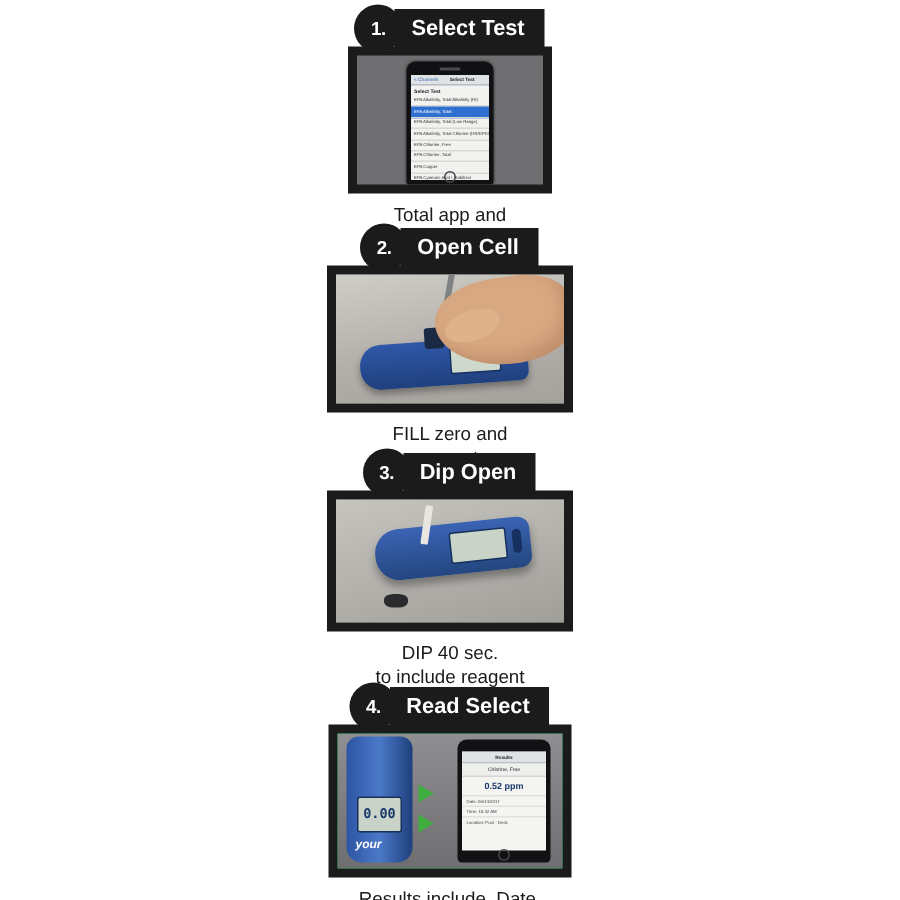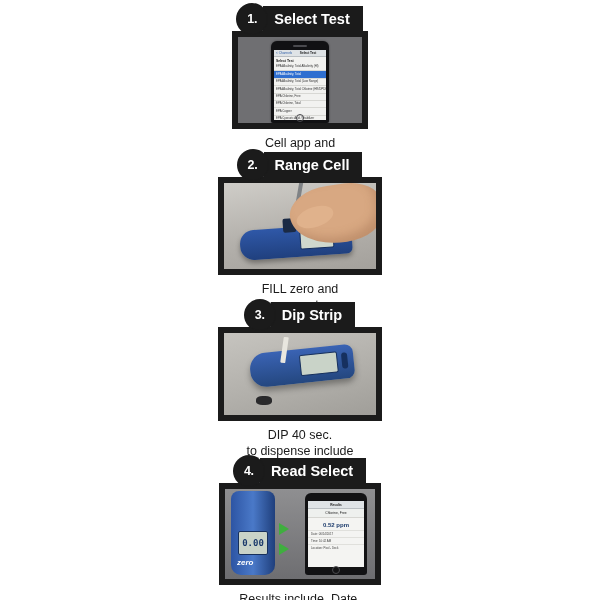--- a/index.html
+++ b/index.html
@@ -440,29 +440,29 @@
               <div class="s1-row">EPA Copper</div>
               <div class="s1-row">EPA Cyanuric Acid / Stabilizer</div>
 
             </div>
           </div>
           <div class="s1-home"></div>
         </div>
       </div>
     </div>
     <div class="caption">
-      <div>Cell app and</div>
+      <div>Total app and</div>
       <div>SELECT your test</div>
     </div>
   </div>
 
   <div class="step" style="top:150px;">
     <div class="step-header">
       <div class="badge">2.</div>
-      <div class="plate">Range Cell</div>
+      <div class="plate">Open Cell</div>
     </div>
     <div class="frame">
       <div class="photo s2-photo">
         <div class="s2-bg"></div>
         <div class="s2-meter">
           <div class="s2-meter-screen"></div>
           <div class="s2-cell"></div>
         </div>
         <div class="s2-pipette"></div>
         <div class="s2-hand"></div>
@@ -471,52 +471,52 @@
     </div>
     <div class="caption">
       <div>FILL zero and</div>
       <div>zero meter</div>
     </div>
   </div>
 
   <div class="step" style="top:300px;">
     <div class="step-header">
       <div class="badge">3.</div>
-      <div class="plate">Dip Strip</div>
+      <div class="plate">Dip Open</div>
     </div>
     <div class="frame">
       <div class="photo s3-photo">
         <div class="s3-bg"></div>
         <div class="s3-cap"></div>
         <div class="s3-meter">
           <div class="s3-screen"></div>
           <div class="s3-btns"></div>
         </div>
         <div class="s3-strip"></div>
       </div>
     </div>
     <div class="caption">
       <div>DIP 40 sec.</div>
-      <div>to dispense include</div>
+      <div>to include reagent</div>
     </div>
   </div>
 
   <div class="step" style="top:456px;">
     <div class="step-header">
       <div class="badge">4.</div>
       <div class="plate">Read Select</div>
     </div>
     <div class="frame">
       <div class="photo s4-photo">
         <div class="s4-bg"></div>
         <div class="s4-meter">
           <div class="s4-meter-screen">
             <span>0.00</span>
           </div>
-          <div class="s4-logo">zero</div>
+          <div class="s4-logo">your</div>
         </div>
         <div class="s4-arrow a1"></div>
         <div class="s4-arrow a2"></div>
         <div class="s4-phone">
           <div class="s4-screen">
             <div class="s4-nav">Results</div>
             <div class="s4-bigrow">Chlorine, Free</div>
             <div class="s4-value">0.52 ppm</div>
             <div class="s4-meta">Date: 06/14/2017</div>
             <div class="s4-meta">Time: 10:42 AM</div>

